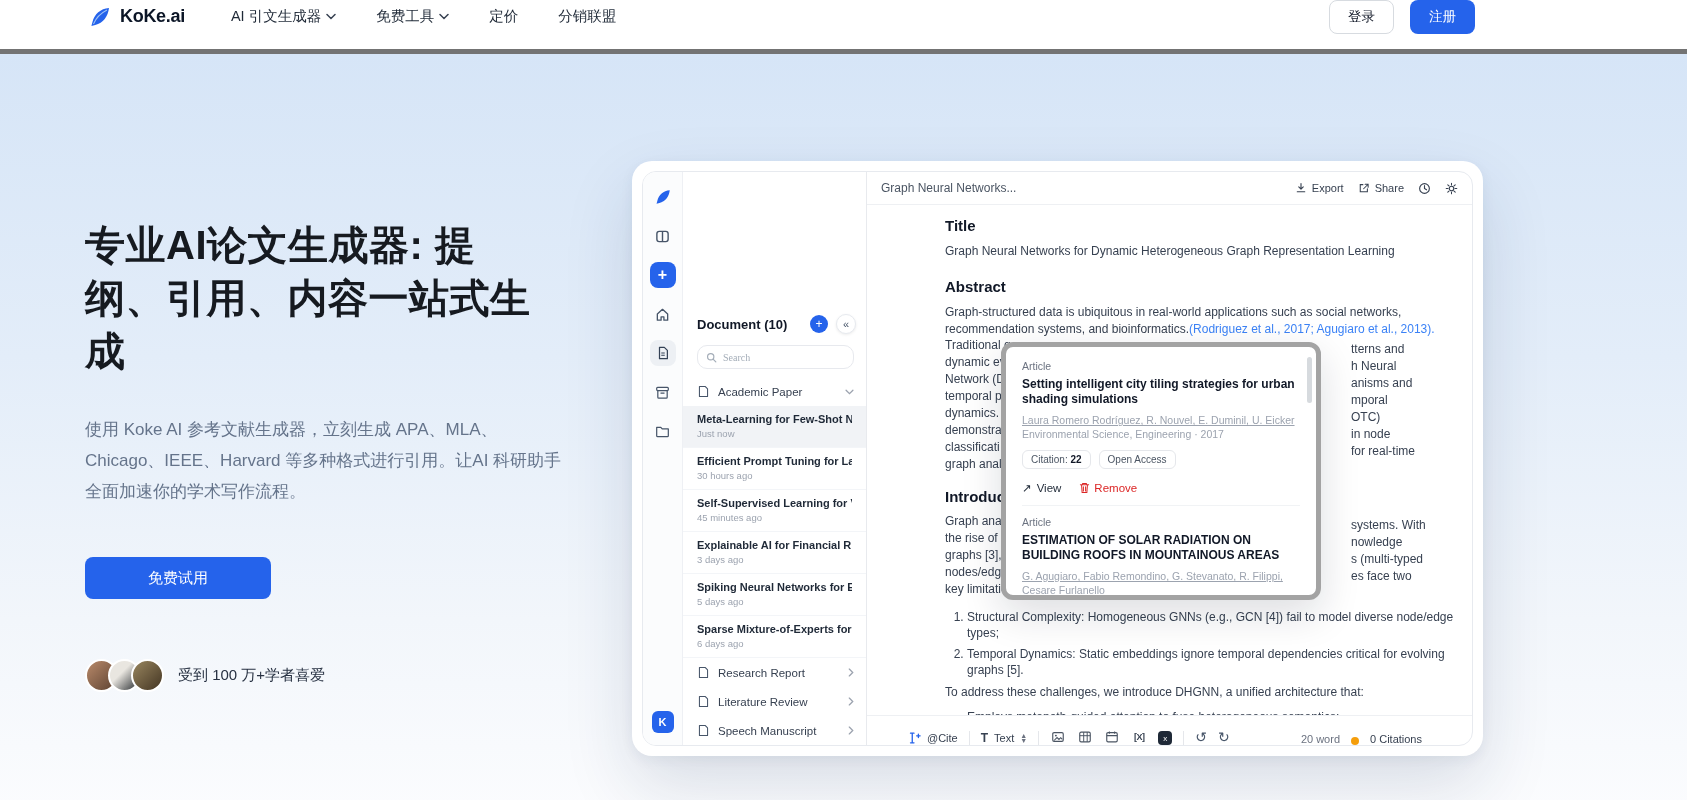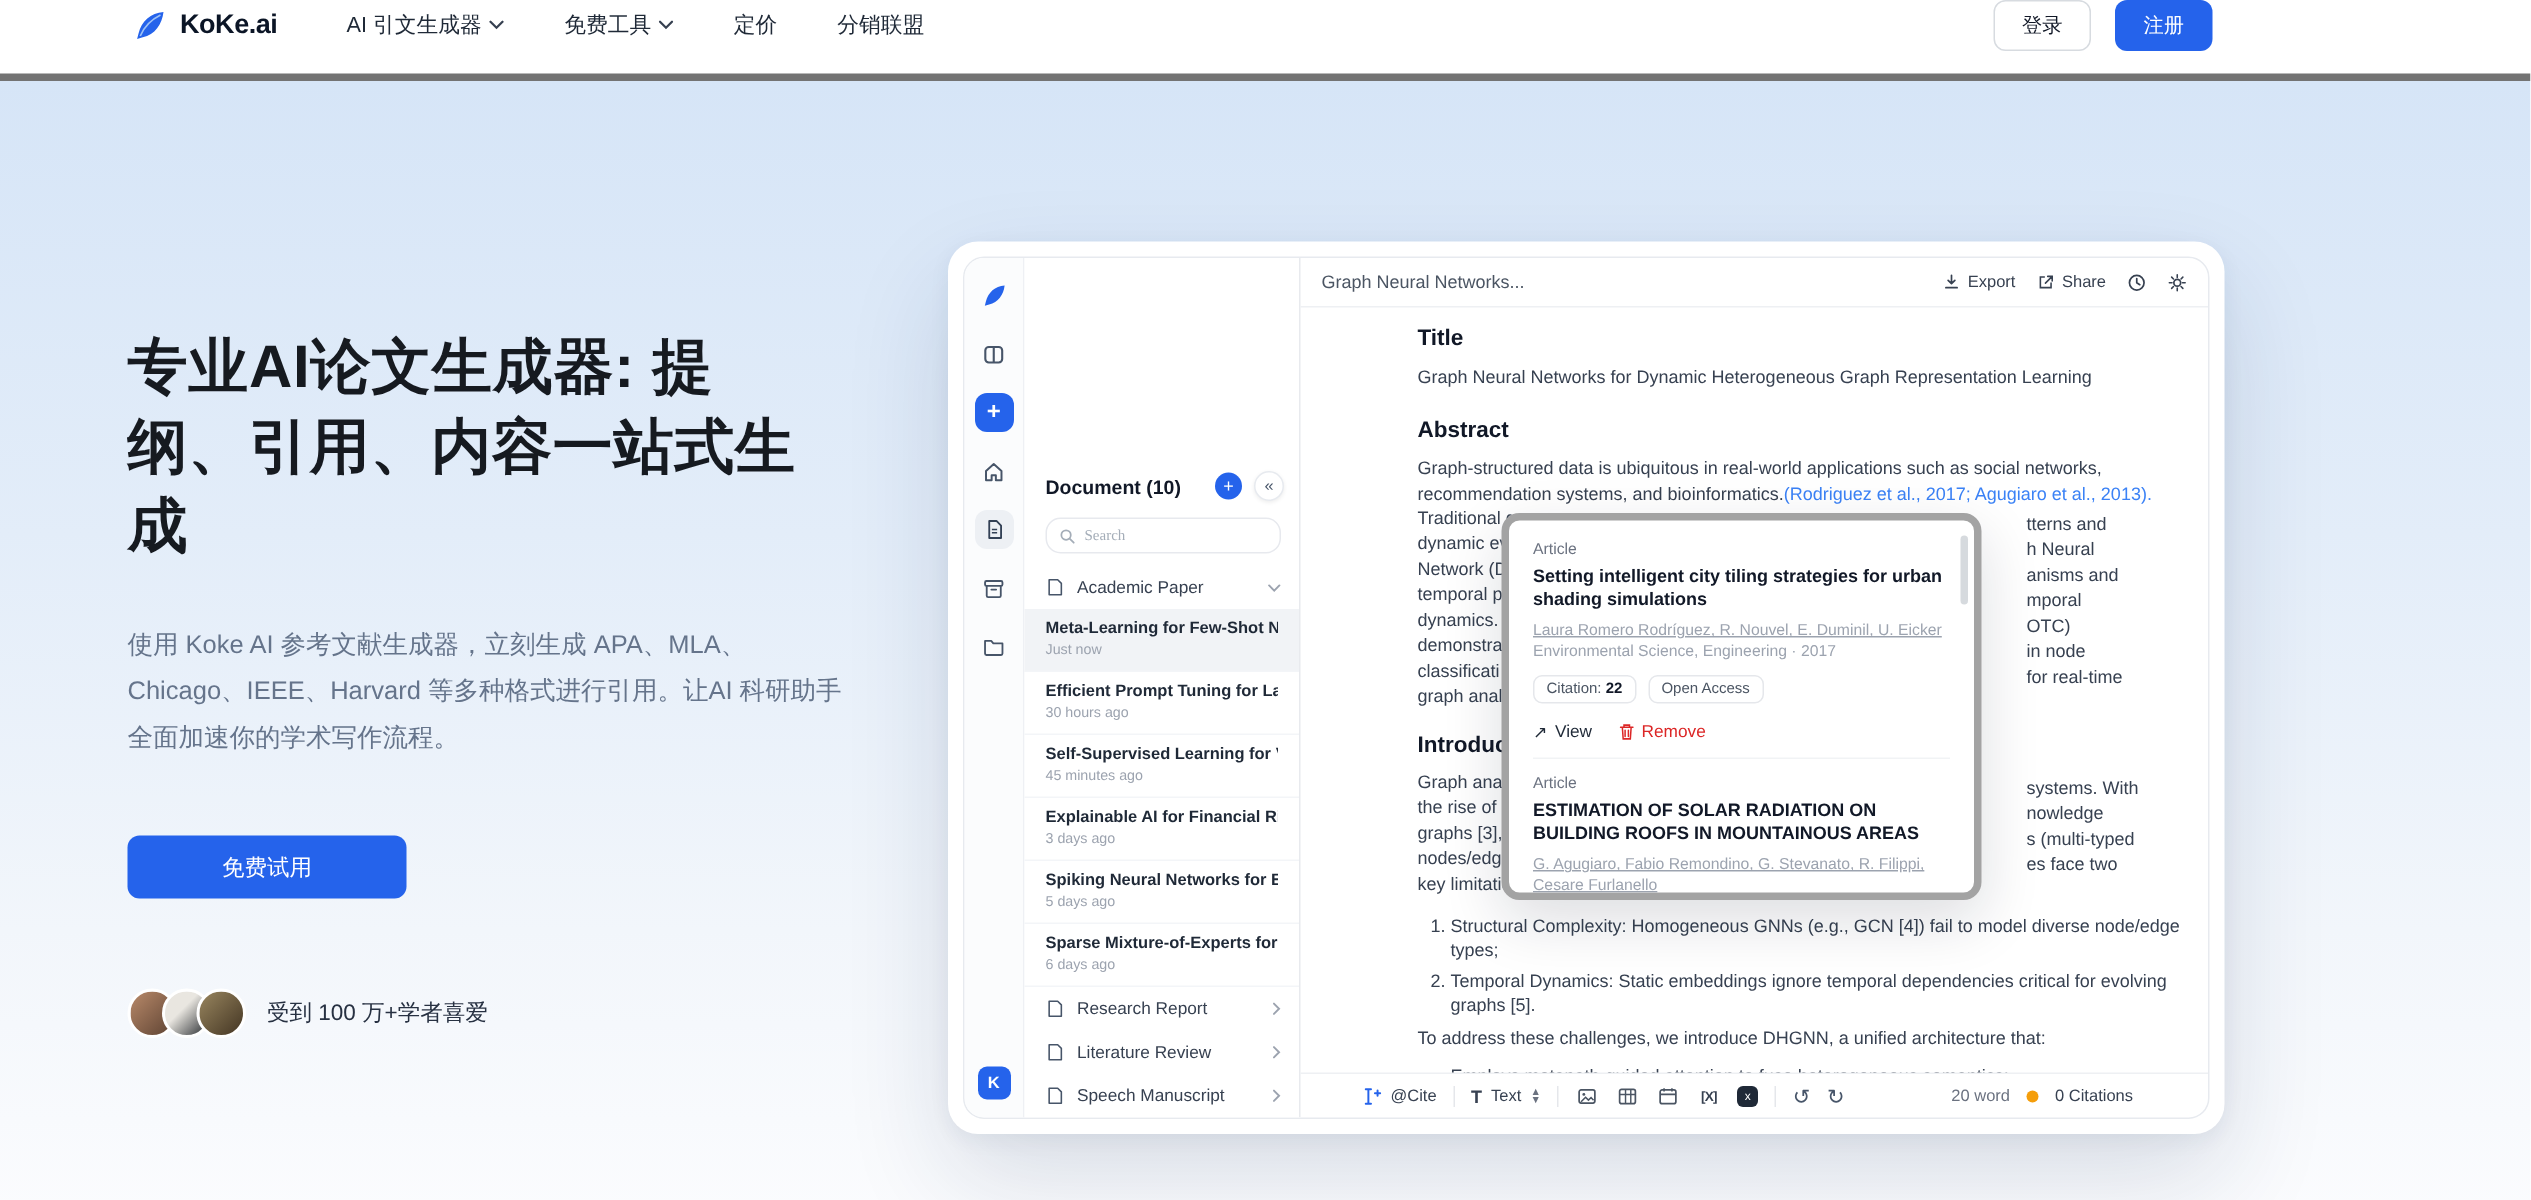--- a/index.html
+++ b/index.html
@@ -91,21 +91,21 @@
   .mb16 { margin-bottom:18px;}
   .cite-link { color:#3b82f6; cursor:pointer;}
   .frag-row { position:relative; height:17px; font-size:12px; color:#374151;}
   .frag-right { position:absolute; left:377px; top:4px;margin-left:29px;}
   .ed-ol { margin:10px 0 0 0; padding-left:22px;}
   .ed-ol li, .ed-ul li { font-size:12px; color:#374151; line-height:16px; margin-bottom:5px;}
   .ed-ul { margin-top:2px; padding-left:22px;}
   .addr { margin-top:6px; margin-bottom:8px;}
 
   
-  .ed-footer { height:30px; border-top:1px solid #eef0f3; display:flex; align-items:center;
+  .ed-footer { height:30px; border-top:1px solid #eef0f3; display:flex; align-items:flex-end;
     gap:11px; padding:0 50px 0 40px;}
   .ft-group { display:flex; align-items:center; gap:6px; cursor:pointer; color:#4b5563;}
   .ft-label { font-size:11px; color:#374151;}
   .ft-div { width:1px; height:14px; background:#e5e7eb;}
   .ft-ic { width:16px; height:16px; display:flex; align-items:center; justify-content:center;
     color:#4b5563; cursor:pointer;}
   .ft-ic.dark { background:#1f2937; border-radius:4px; color:#fff; width:14px; height:14px; font-size:8px;}
   .t-letter { font-size:12px; font-weight:700; color:#374151;}
   .carets { display:flex; flex-direction:column; line-height:5px; font-size:7px; color:#6b7280;}
   .formula { font-size:9px; font-weight:700; color:#374151; letter-spacing:-0.5px;}

